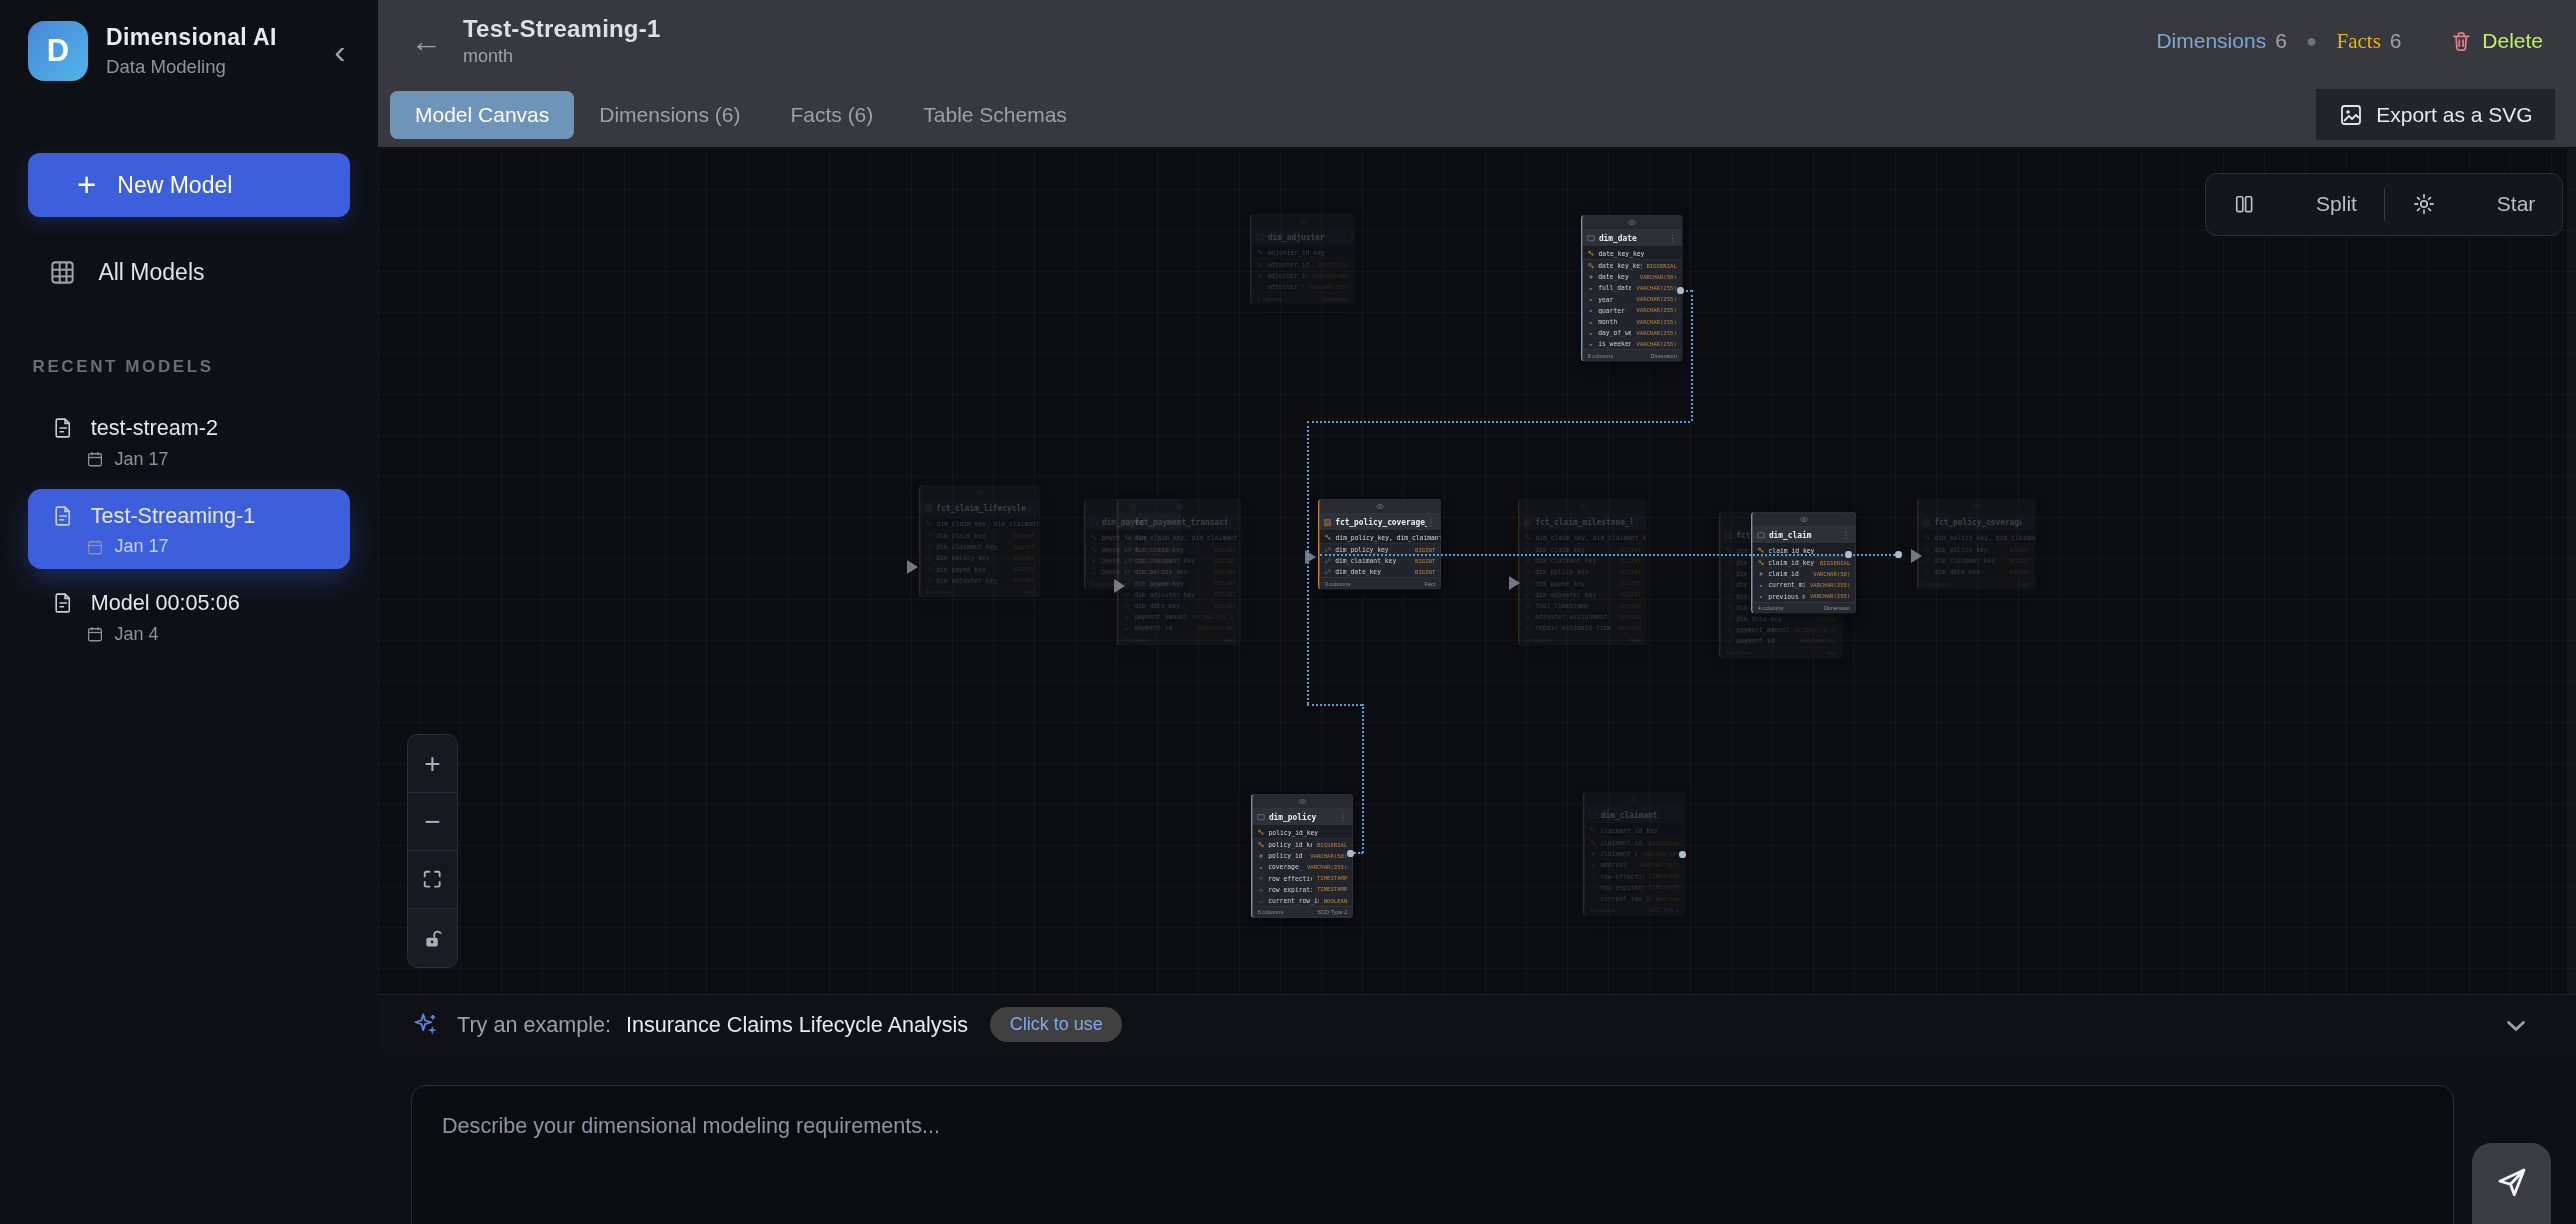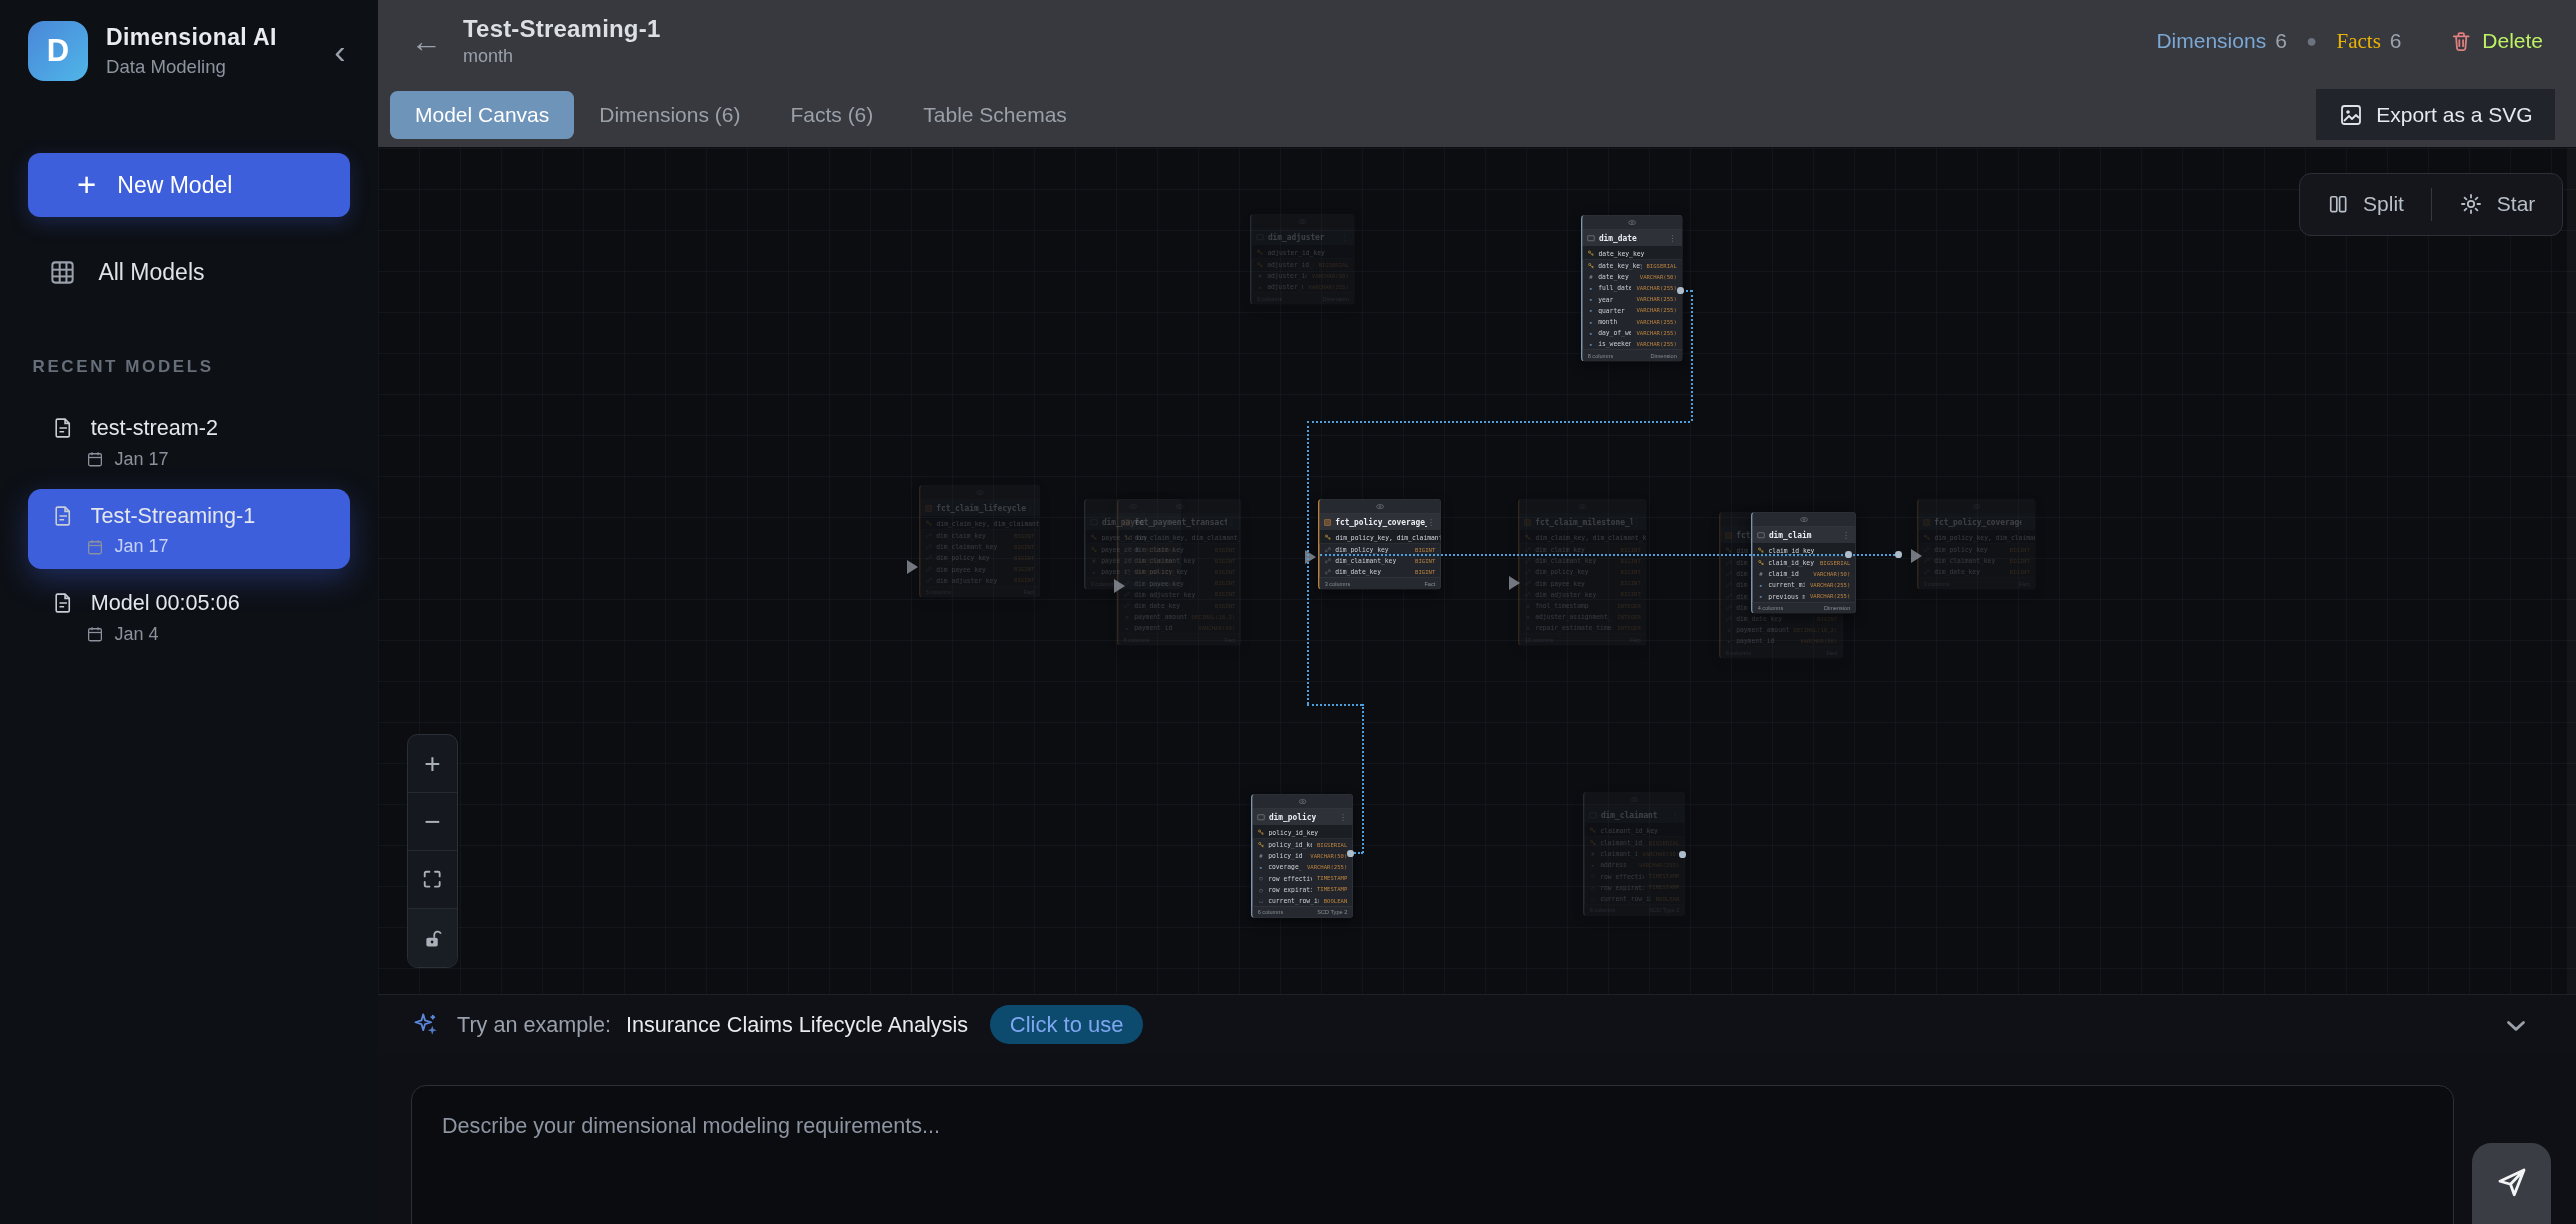--- a/index.html
+++ b/index.html
@@ -71,21 +71,21 @@
             background-image:
               linear-gradient(rgba(150,170,195,0.055) 0.7px, transparent 0.7px),
               linear-gradient(90deg, rgba(150,170,195,0.055) 0.7px, transparent 0.7px);
             background-size:41px 41px; }
   .scroll-strip { position:absolute; right:0; top:0; width:9px; height:100%;
                   background:rgba(255,255,255,0.035); }
 
   .canvas-pill { position:absolute; top:24.6px; right:12.7px; height:63px; display:flex; align-items:center;
                  background:#14161c; border:1.5px solid #2b3038; border-radius:12px; z-index:20; }
   .pill-btn { display:flex; align-items:center; color:#b9bfc8; font-size:21px; padding:0 27px;
-              cursor:pointer; height:100%; }
+              cursor:pointer; height:100%;gap:47px; }
   .pill-btn svg { margin-right:13.4px; }
   .pill-div { width:1.5px; height:33px; background:#343a44; }
 
   .zoom-controls { position:absolute; left:29px; top:586px; width:51px; background:#15181e;
                    border:1.5px solid #2b3038; border-radius:10.4px; z-index:20; overflow:hidden; }
   .zctl { height:58px; display:flex; align-items:center; justify-content:center; color:#aab0ba;
           font-size:28px; cursor:pointer; border-bottom:1.5px solid #252a32; }
   .zctl:last-child { border-bottom:none; background:#191d24; }
 
   
@@ -126,21 +126,21 @@
   .conn-dot { position:absolute; width:6.7px; height:6.7px; border-radius:50%; background:#aebdcb; z-index:7; }
   .conn-arrow { position:absolute; width:0; height:0; border-left:11.2px solid #8d939c;
                 border-top:7.5px solid transparent; border-bottom:7.5px solid transparent; z-index:4; opacity:.8; }
 
   
   .example-bar { height:60px; flex:none; background:#0f1117; border-top:1.5px solid #1d212a;
                  display:flex; align-items:center; padding:0 45px 0 34px; }
   .example-bar .spark { margin-right:18px; display:flex; }
   .ex-prefix { color:#9aa1ac; font-size:21.6px; margin-right:15px; }
   .ex-name { color:#e7eaee; font-size:21.6px; }
-  .ex-pill { margin-left:22.4px; background:#0c4a6e; color:#7fa7f0; font-size:22px;
+  .ex-pill { margin-left:22.4px; background:#404040; color:#7fa7f0; font-size:18px;
              border-radius:745px; padding:6.7px 19.4px; cursor:pointer; }
   .ex-spacer { flex:1; }
   .ex-chevron { display:flex; cursor:pointer; }
 
   
   .composer { flex:1; position:relative; background:#0e1015; }
   .composer textarea { position:absolute; left:33px; top:31px; width:2043px; height:194px;
                        background:#0a0c10; border:1.5px solid #2b2f36; border-radius:15px;
                        padding:27px 30px; color:#d7dade; font-size:21.6px; resize:none; outline:none;
                        font-family:"Liberation Sans", sans-serif; }

